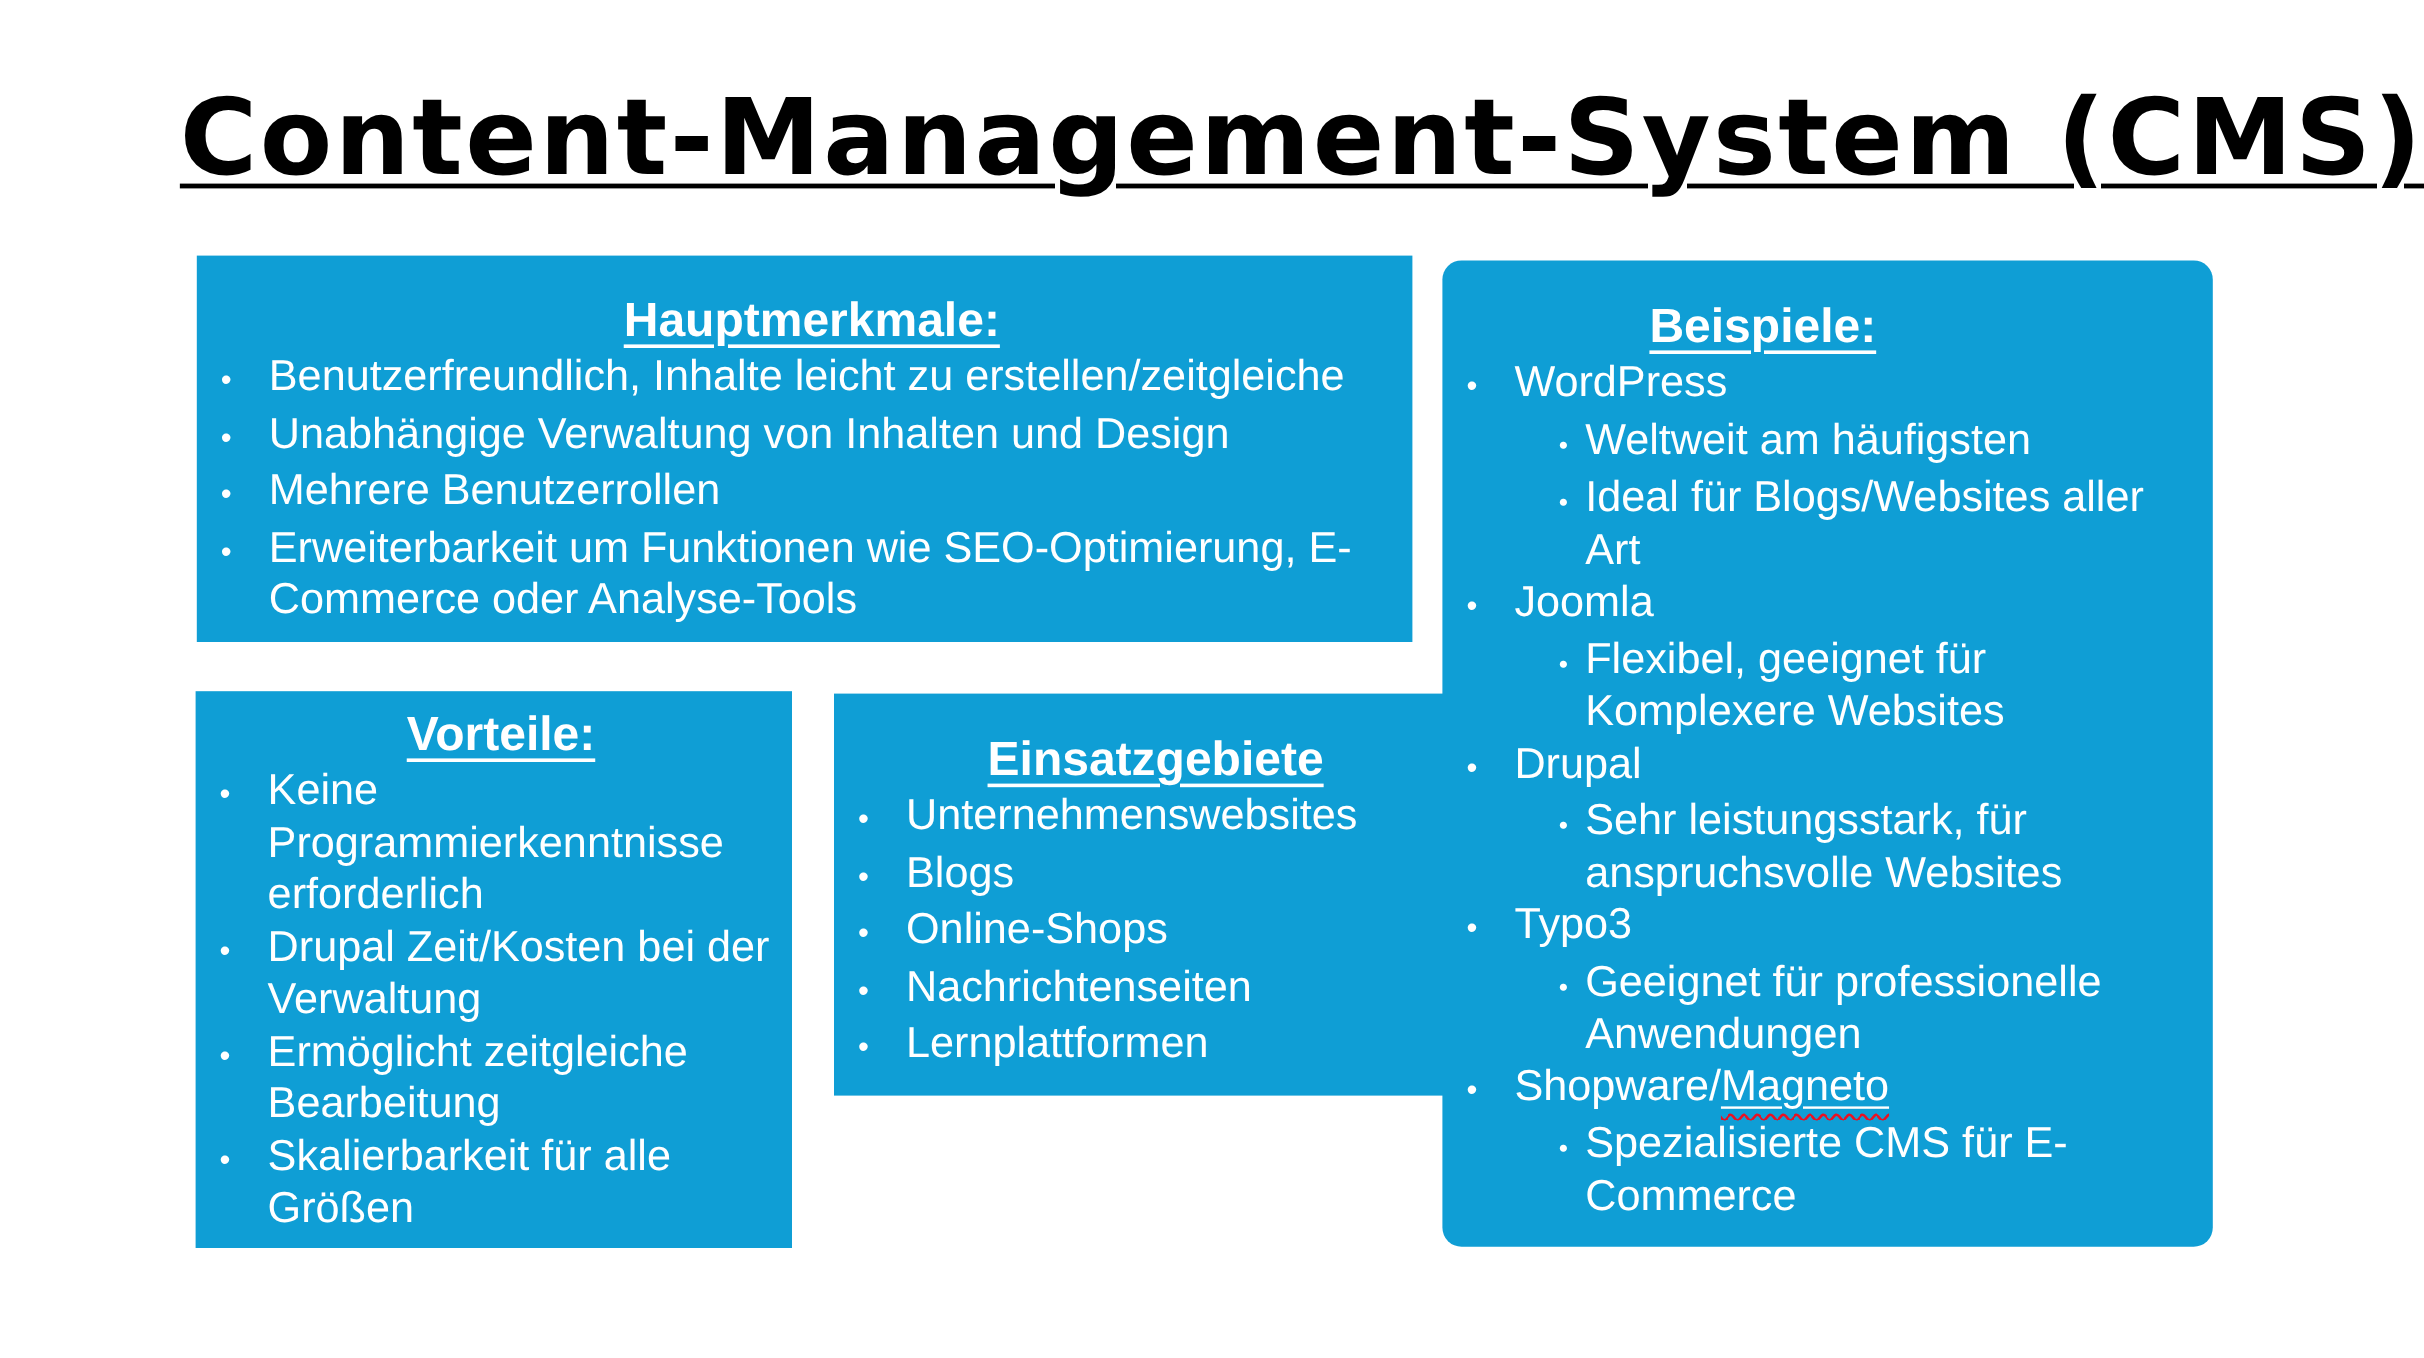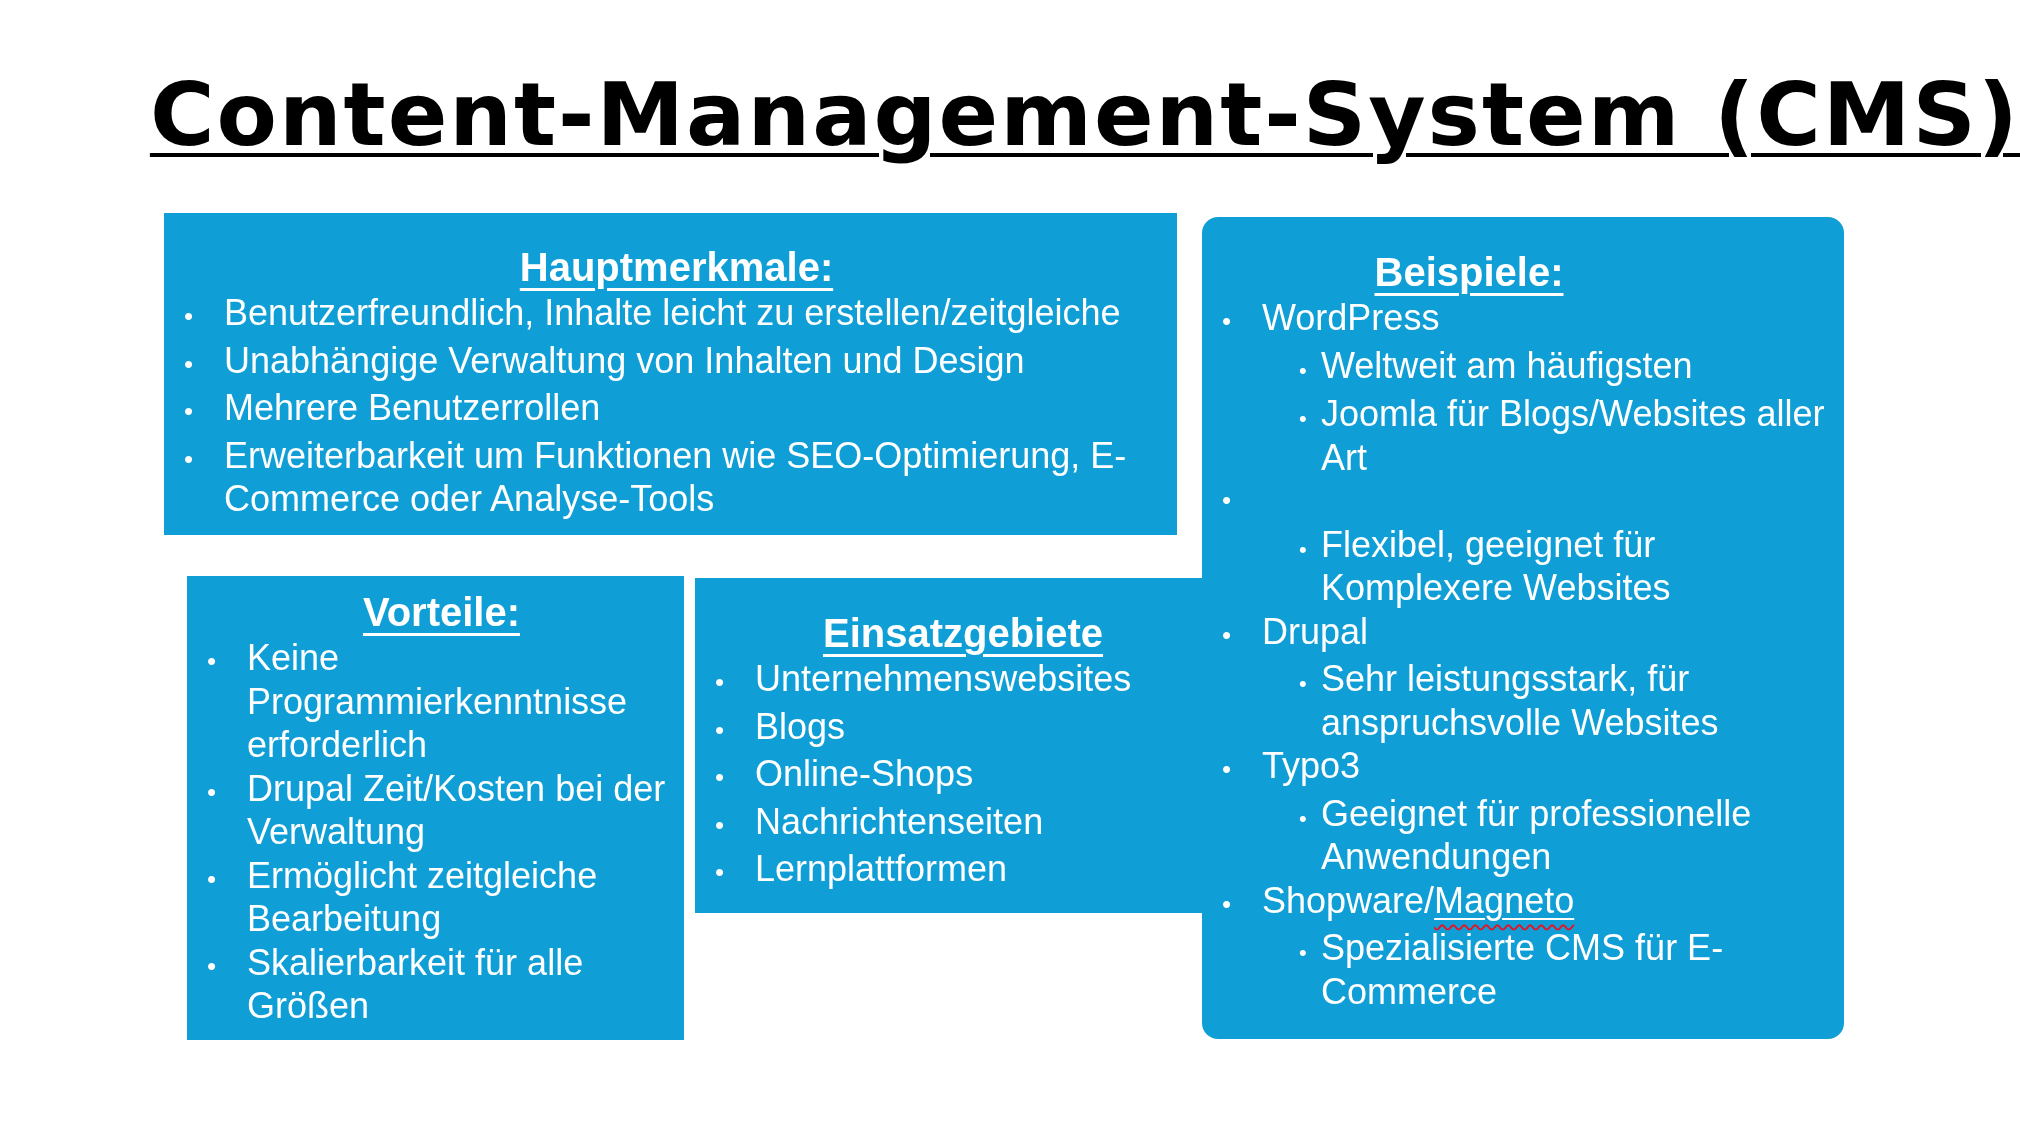--- a/index.html
+++ b/index.html
@@ -33,21 +33,21 @@
     text-decoration-thickness:4px;
     text-underline-offset:8px;
     white-space:nowrap;
   }
   .box{
     position:absolute;
     background:var(--box-background);
     color:var(--box-text);
   }
   .box-hauptmerkmale{left:164px;top:213px;width:1013px;height:322px;padding-top:30px;}
-  .box-vorteile    {left:163px;top:576px;width:497px; height:464px;padding-top:12px;margin-left:24px;}
+  .box-vorteile    {left:163px;top:576px;width:497px; height:464px;padding-top:12px;}
   .box-einsatzgebiete{left:695px;top:578px;width:524px;height:335px;padding-top:31px;}
   .box-beispiele   {left:1202px;top:217px;width:642px;height:822px;padding-top:31px;border-radius:16px;}
   .box-heading{
     font-size:40px;
     font-weight:bold;
     line-height:48px;
     text-align:center;
     text-decoration:underline;
     text-decoration-thickness:3px;
     text-underline-offset:7px;
@@ -167,24 +167,25 @@
         <li class="li">
           <span class="dot">•</span>
           <div class="txt">WordPress</div>
         </li>
         <li class="li sub">
           <span class="dot">•</span>
           <div class="txt">Weltweit am häufigsten</div>
         </li>
         <li class="li sub">
           <span class="dot">•</span>
-          <div class="txt">Joomla für Blogs/Websites aller Art</div>
-        </li>
-        <li class="li">
-          <span class="dot">•</span>
+          <div class="txt">Ideal für Blogs/Websites aller Art</div>
+        </li>
+        <li class="li">
+          <span class="dot">•</span>
+          <div class="txt">Joomla</div>
         </li>
         <li class="li sub">
           <span class="dot">•</span>
           <div class="txt">Flexibel, geeignet für Komplexere Websites</div>
         </li>
         <li class="li">
           <span class="dot">•</span>
           <div class="txt">Drupal</div>
         </li>
         <li class="li sub">

